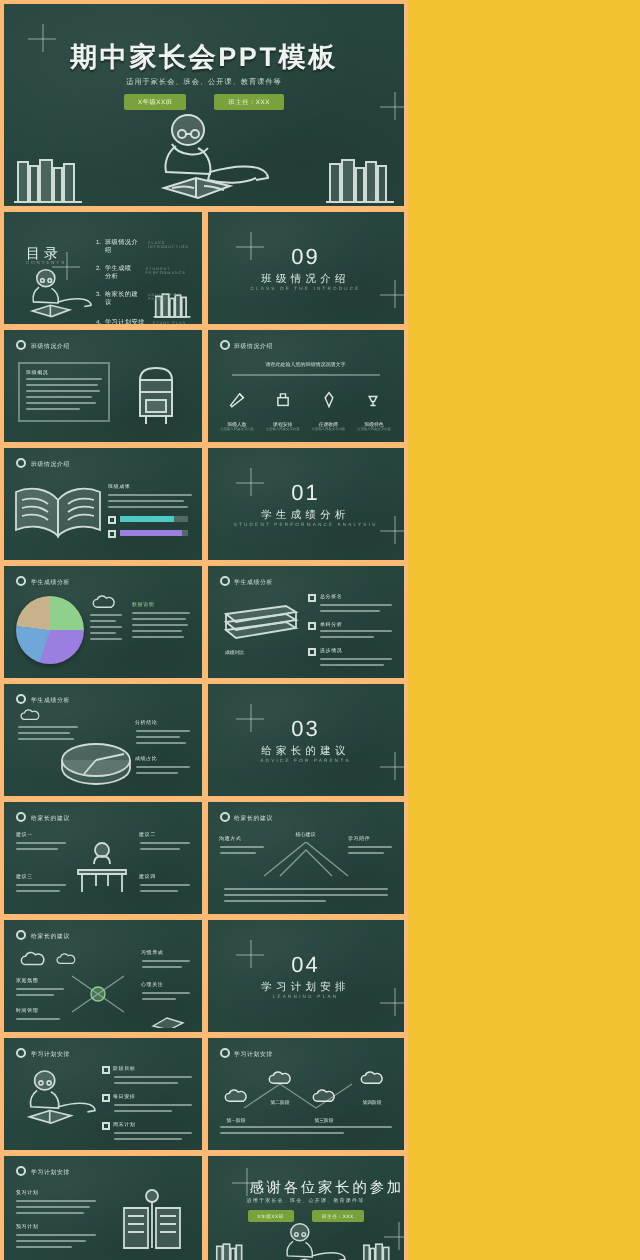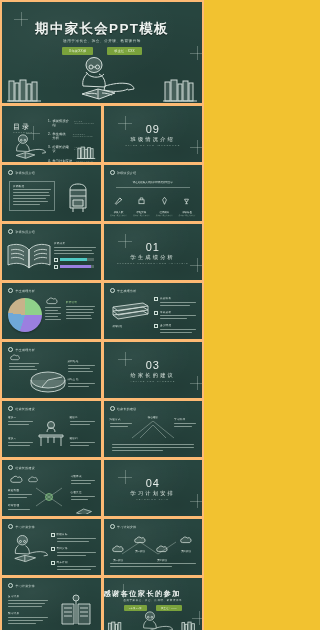--- a/index.html
+++ b/index.html
@@ -130,22 +130,22 @@
   .icorow{ position:absolute; left:5px; right:5px; top:26px; display:flex; justify-content:space-between; z-index:5; }
   .icocell{ width:20px; text-align:center; }
   .icocap{ font-size:2.4px; color:#e0ebe5; margin-top:1.5px; }
   .icosub{ font-size:1.7px; color:#86a096; line-height:2.4px; }
 
   
   .pie{ position:absolute; border-radius:50%; z-index:4; }
 
   
   .close-title{
-    position:absolute; left:0; right:0; top:11px; text-align:left;
-    font-size:7.2px; color:#eef4f1; letter-spacing:1.4px; z-index:5; font-weight:bold;
+    position:absolute; left:0; right:0; top:11px; text-align:right;
+    font-size:7.2px; color:#eef4f1; letter-spacing:1.4px; z-index:5; font-weight:normal;
   }
   .close-sub{
     position:absolute; left:0; right:0; top:21px; text-align:center;
     font-size:2.5px; color:#c9d8d1; letter-spacing:.6px; z-index:5;
   }
   .close-badges{
     position:absolute; left:0; right:0; top:27px;
     display:flex; justify-content:center; gap:9px; z-index:5;
   }
   .close-badges .badge{ font-size:2.3px; padding:1.5px 5px; }

